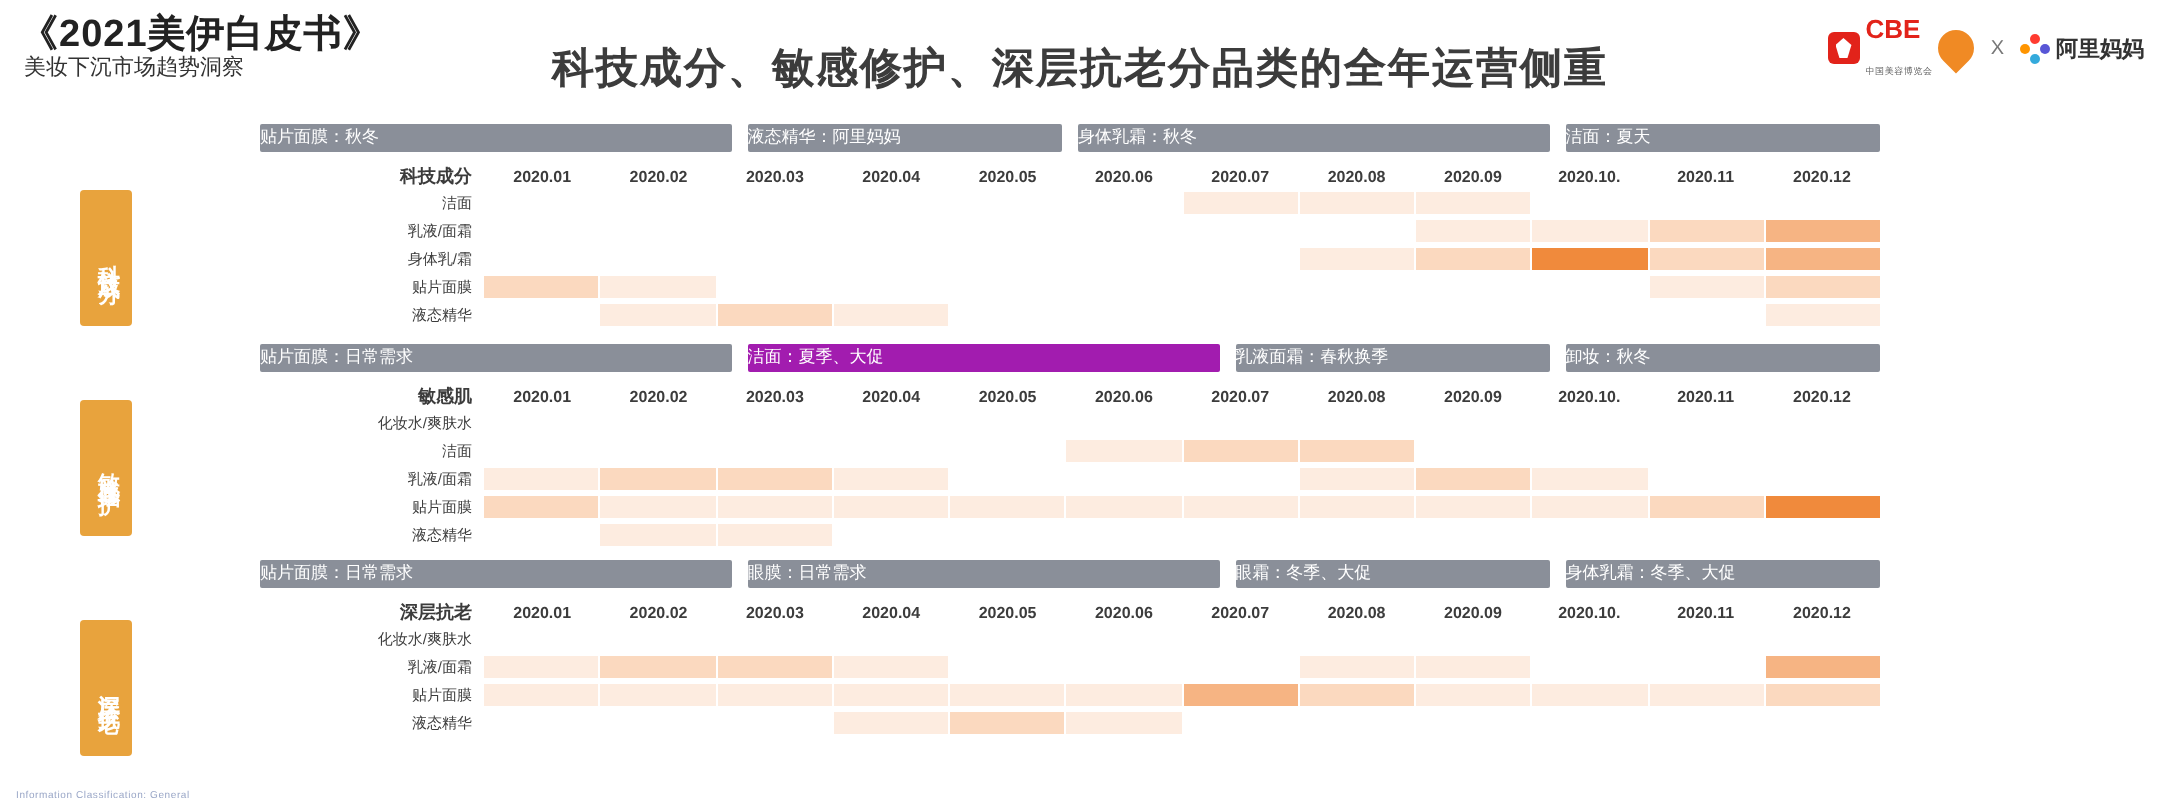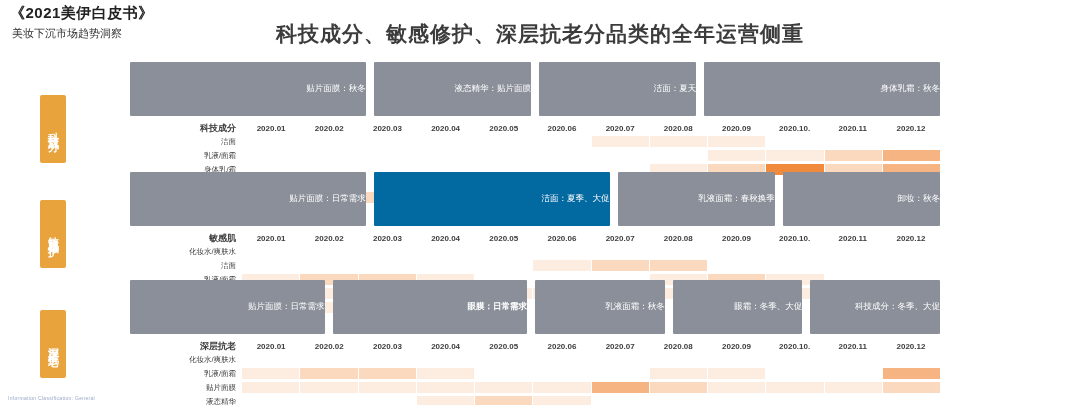--- a/index.html
+++ b/index.html
@@ -5,21 +5,21 @@
   html,body{margin:0;padding:0;}
   body{
     width:1080px;height:405px;
     background:#ffffff;
     font-family:"Liberation Sans","DejaVu Sans",sans-serif;
     overflow:hidden;
     position:relative;
   }
   
   .hdr{position:absolute;left:0;top:0;width:1080px;height:50px;}
-  .hdr-title{position:absolute;left:10px;top:4px;font-size:15px;font-weight:bold;color:#222;letter-spacing:.5px;}
+  .hdr-title{position:absolute;left:10px;top:4px;font-size:19px;font-weight:bold;color:#222;letter-spacing:.5px;}
   .hdr-sub{position:absolute;left:12px;top:26px;font-size:11px;color:#333;}
   .logos{position:absolute;right:8px;top:6px;display:flex;align-items:center;gap:8px;}
   .cbe{display:flex;align-items:center;gap:3px;}
   .cbe-mark{width:16px;height:16px;background:#e2231a;border-radius:3px;position:relative;}
   .cbe-mark:after{content:"";position:absolute;left:4px;top:3px;width:8px;height:10px;background:#fff;clip-path:polygon(50% 0,100% 35%,75% 100%,25% 100%,0 35%);}
   .cbe-txt{font-size:13px;font-weight:bold;color:#e2231a;line-height:1;}
   .cbe-sub{font-size:4.5px;color:#666;line-height:1;letter-spacing:.3px;}
   .cbe-flame{width:18px;height:18px;background:#f08a24;border-radius:50% 50% 50% 0;transform:rotate(-45deg);}
   .xsign{font-size:10px;color:#777;}
   .ali{display:flex;align-items:center;gap:3px;}
@@ -28,50 +28,70 @@
   .ali-mark i:nth-child(1){left:5px;top:0;background:#ff3b30;}
   .ali-mark i:nth-child(2){left:0;top:5px;background:#ff9500;}
   .ali-mark i:nth-child(3){left:10px;top:5px;background:#5856d6;}
   .ali-mark i:nth-child(4){left:5px;top:10px;background:#34aadc;}
   .ali-txt{font-size:11px;color:#333;font-weight:bold;}
   .main-title{position:absolute;left:0;top:20px;width:1080px;text-align:center;font-size:21px;font-weight:bold;color:#3c3c3c;letter-spacing:1px;}
 
   
   .section{position:absolute;left:130px;width:810px;}
   .seg-row{display:flex;gap:8px;margin-bottom:5px;}
-  .seg{background:#8a8f99;color:#fff;font-size:8.5px;text-align:right;padding:21px 0;border-radius:1px;}
+  .seg{background:#8a8f99;color:#fff;font-size:8.5px;text-align:left;padding:1px 0;border-radius:1px;}
   .months{display:flex;font-size:8px;color:#3c3c3c;height:14px;align-items:center;font-weight:bold;}
   .month-lead{width:112px;}
   .month{flex:1;text-align:center;}
   .grid-row{display:flex;height:13px;align-items:center;margin-bottom:1px;}
   .rlabel{width:112px;text-align:right;padding-right:6px;font-size:7.5px;color:#3c3c3c;box-sizing:border-box;}
   .cells{flex:1;display:flex;gap:1px;height:11px;}
   .cell{flex:1;}
   
   .vtab{position:absolute;left:40px;width:26px;background:#e8a33d;color:#fff;font-size:11px;font-weight:bold;
         display:flex;align-items:center;justify-content:center;writing-mode:vertical-rl;letter-spacing:3px;padding:6px 0;border-radius:2px;}
   .footer{position:absolute;left:8px;bottom:4px;font-size:5px;color:#9aa7c7;letter-spacing:.3px;}
 </style>
 </head>
 <body>
 
 <div class="hdr">
   <div class="hdr-title">《2021美伊白皮书》</div>
   <div class="hdr-sub">美妆下沉市场趋势洞察</div>
+  <div class="logos">
+    <div class="cbe">
+      <span class="cbe-mark"></span>
+      <span>
+        <span class="cbe-txt">CBE</span><br>
+        <span class="cbe-sub">中国美容博览会</span>
+      </span>
+      <span class="cbe-flame"></span>
+    </div>
+    <span class="xsign">X</span>
+    <div class="ali">
+      <span class="ali-mark">
+          <i></i>
+          <i></i>
+          <i></i>
+          <i></i>
+        </span>
+      <span class="ali-txt">阿里妈妈</span>
+    </div>
+  </div>
 </div>
 
 <div class="main-title">科技成分、敏感修护、深层抗老分品类的全年运营侧重</div>
 
 <div id="sections-root">
     <div class="section" style="top: 62px;">
       <div class="seg-row">
         <div class="seg" style="flex: 3 1 0%; background: rgb(138, 143, 153);">贴片面膜：秋冬</div>
-        <div class="seg" style="flex: 2 1 0%; background: rgb(138, 143, 153);">液态精华：贴片面膜</div>
+        <div class="seg" style="flex: 2 1 0%; background: rgb(138, 143, 153);">液态精华：阿里妈妈</div>
+        <div class="seg" style="flex: 3 1 0%; background: rgb(138, 143, 153);">身体乳霜：秋冬</div>
         <div class="seg" style="flex: 2 1 0%; background: rgb(138, 143, 153);">洁面：夏天</div>
-        <div class="seg" style="flex: 3 1 0%; background: rgb(138, 143, 153);">身体乳霜：秋冬</div>
       </div>
       <div class="months">
         <div class="month-lead" style="text-align: right; padding-right: 6px; box-sizing: border-box; font-size: 9px;">科技成分</div>
         <div class="month">2020.01</div>
         <div class="month">2020.02</div>
         <div class="month">2020.03</div>
         <div class="month">2020.04</div>
         <div class="month">2020.05</div>
         <div class="month">2020.06</div>
         <div class="month">2020.07</div>
@@ -163,21 +183,21 @@
           <div class="cell" style="background: rgb(255, 255, 255);"></div>
           <div class="cell" style="background: rgb(255, 255, 255);"></div>
           <div class="cell" style="background: rgb(255, 255, 255);"></div>
           <div class="cell" style="background: rgb(253, 236, 224);"></div>
         </div>
       </div>
     </div>
     <div class="section" style="top: 172px;">
       <div class="seg-row">
         <div class="seg" style="flex: 3 1 0%; background: rgb(138, 143, 153);">贴片面膜：日常需求</div>
-        <div class="seg" style="flex: 3 1 0%; background: #0369a1;">洁面：夏季、大促</div>
+        <div class="seg" style="flex: 3 1 0%; background: #a21caf;">洁面：夏季、大促</div>
         <div class="seg" style="flex: 2 1 0%; background: rgb(138, 143, 153);">乳液面霜：春秋换季</div>
         <div class="seg" style="flex: 2 1 0%; background: rgb(138, 143, 153);">卸妆：秋冬</div>
       </div>
       <div class="months">
         <div class="month-lead" style="text-align: right; padding-right: 6px; box-sizing: border-box; font-size: 9px;">敏感肌</div>
         <div class="month">2020.01</div>
         <div class="month">2020.02</div>
         <div class="month">2020.03</div>
         <div class="month">2020.04</div>
         <div class="month">2020.05</div>
@@ -271,24 +291,23 @@
           <div class="cell" style="background: rgb(255, 255, 255);"></div>
           <div class="cell" style="background: rgb(255, 255, 255);"></div>
           <div class="cell" style="background: rgb(255, 255, 255);"></div>
           <div class="cell" style="background: rgb(255, 255, 255);"></div>
         </div>
       </div>
     </div>
     <div class="section" style="top: 280px;">
       <div class="seg-row">
         <div class="seg" style="flex: 3 1 0%; background: rgb(138, 143, 153);">贴片面膜：日常需求</div>
-        <div class="seg" style="flex: 3 1 0%; background: rgb(138, 143, 153); font-weight: bold;">眼膜：日常需求</div>
-        <div class="seg" style="flex: 2 1 0%; background: rgb(138, 143, 153);">乳液面霜：秋冬</div>
+        <div class="seg" style="flex: 3 1 0%; background: rgb(138, 143, 153);">眼膜：日常需求</div>
         <div class="seg" style="flex: 2 1 0%; background: rgb(138, 143, 153);">眼霜：冬季、大促</div>
-        <div class="seg" style="flex: 2 1 0%; background: rgb(138, 143, 153);">科技成分：冬季、大促</div>
+        <div class="seg" style="flex: 2 1 0%; background: rgb(138, 143, 153);">身体乳霜：冬季、大促</div>
       </div>
       <div class="months">
         <div class="month-lead" style="text-align: right; padding-right: 6px; box-sizing: border-box; font-size: 9px;">深层抗老</div>
         <div class="month">2020.01</div>
         <div class="month">2020.02</div>
         <div class="month">2020.03</div>
         <div class="month">2020.04</div>
         <div class="month">2020.05</div>
         <div class="month">2020.06</div>
         <div class="month">2020.07</div>

